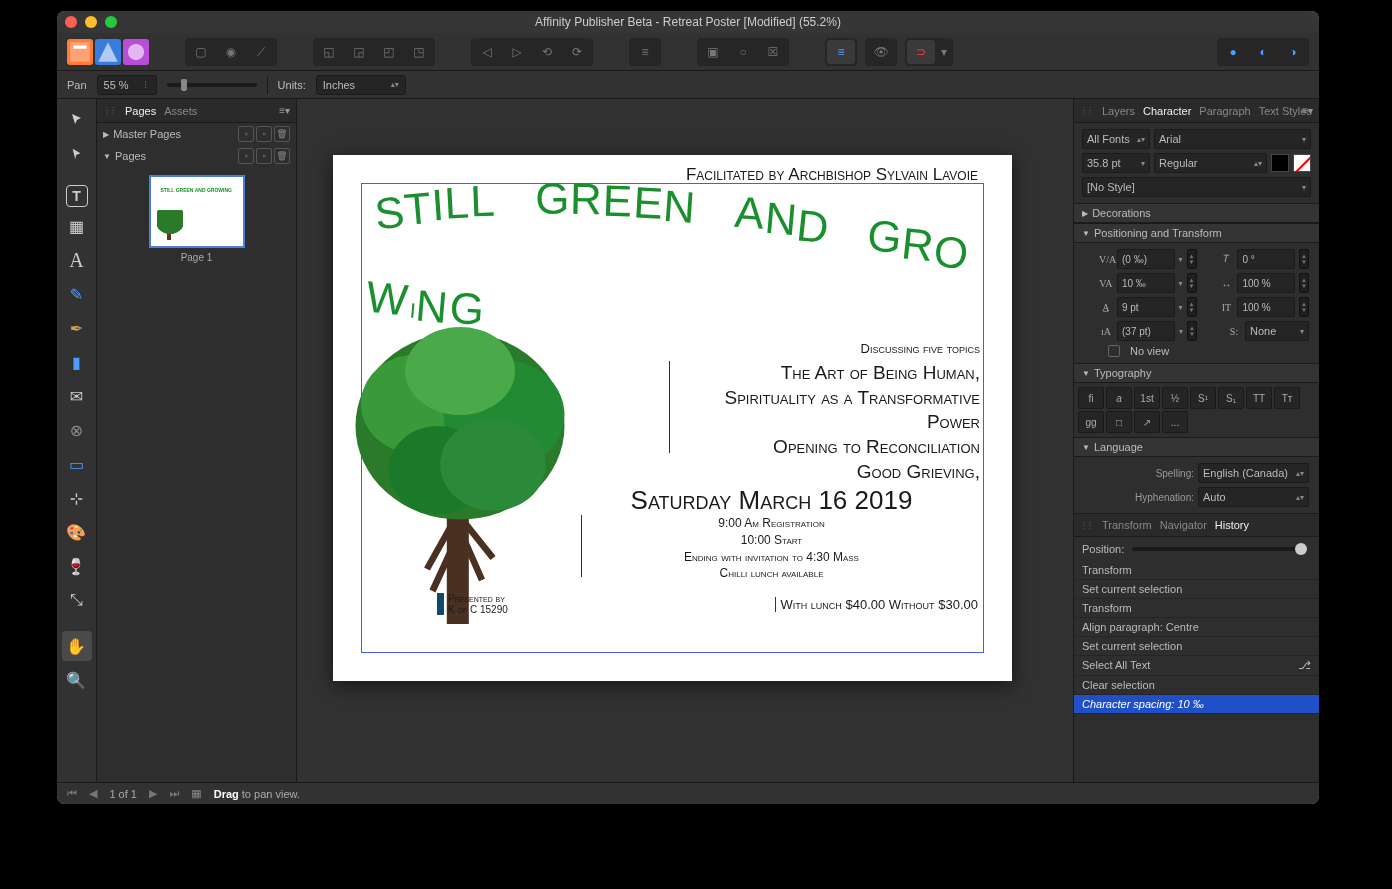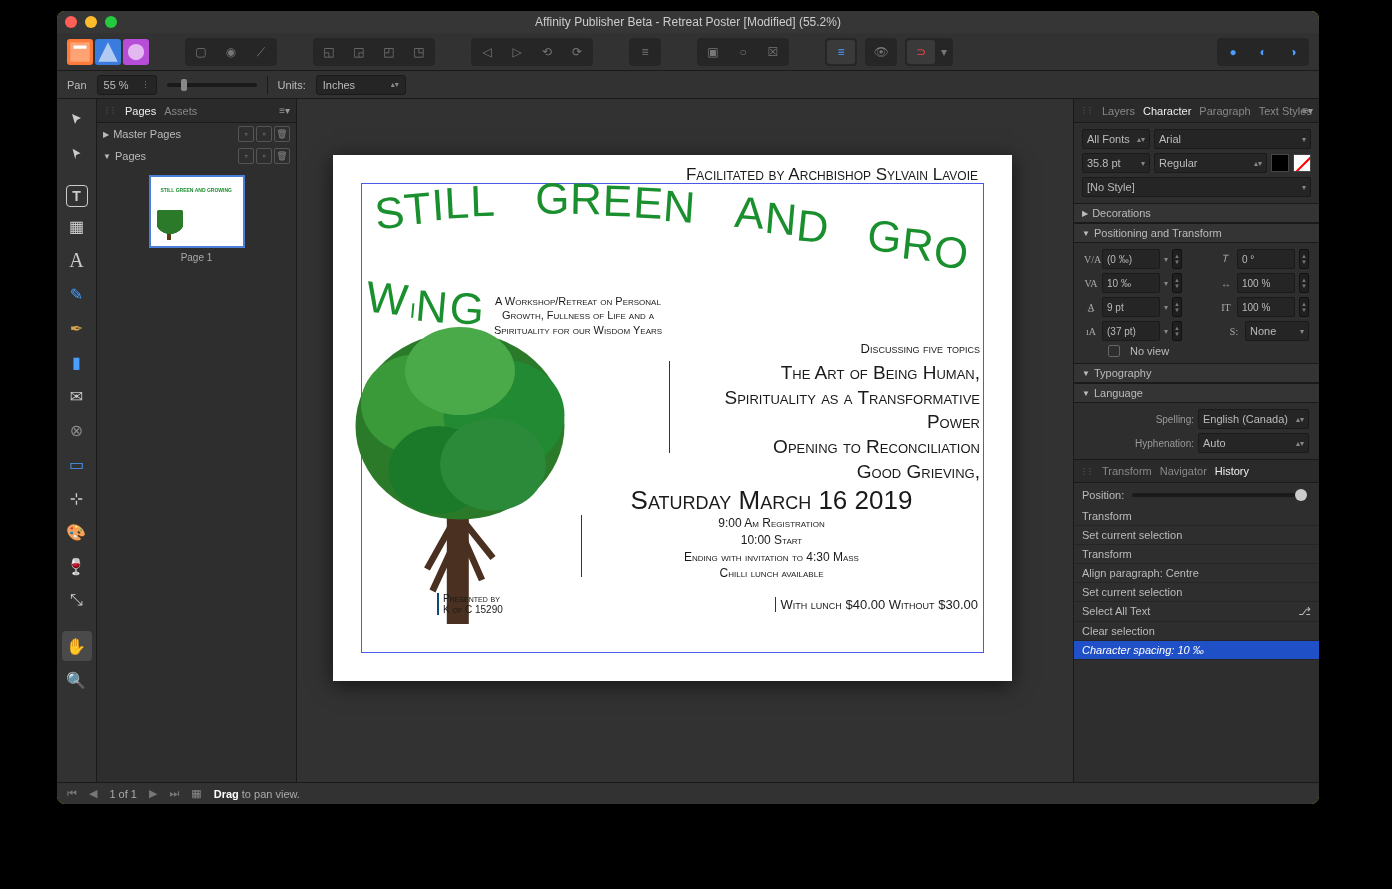--- a/index.html
+++ b/index.html
@@ -65,26 +65,26 @@
 
 .poster{font-family:Georgia,serif;color:#1a1a1a;}
 .poster .facil{position:absolute;right:34px;top:10px;font-size:17px;font-variant:small-caps;}
 .poster .headline{position:absolute;left:40px;top:20px;right:20px;font-size:44px;color:#1a8f2e;font-weight:500;letter-spacing:1px;font-variant:small-caps;line-height:0.9;}
 .poster .headline span{display:inline-block;}
 .poster .sub{position:absolute;left:150px;top:139px;width:190px;font-size:11px;line-height:1.3;font-variant:small-caps;text-align:center;}
 .poster .topics-h{position:absolute;right:32px;top:186px;font-size:13px;font-variant:small-caps;}
 .poster .topics{position:absolute;right:32px;top:206px;text-align:right;font-size:19px;line-height:1.3;font-variant:small-caps;width:310px;}
 .poster .date{position:absolute;right:32px;left:230px;top:330px;font-size:26px;font-variant:small-caps;text-align:center;}
 .poster .sched{position:absolute;right:32px;left:230px;top:360px;text-align:center;font-size:12px;line-height:1.4;font-variant:small-caps;}
-.poster .present{position:absolute;left:104px;top:438px;font-size:10px;font-variant:small-caps;border-left:2px solid #0c4a6e;padding-left:4px;}
+.poster .present{position:absolute;left:104px;top:438px;font-size:10px;font-variant:small-caps;border-left:7px solid #0c4a6e;padding-left:4px;}
 .poster .price{position:absolute;right:34px;top:442px;font-size:13px;font-variant:small-caps;border-left:1px solid #333;padding-left:4px;}
 .poster .vline1{position:absolute;left:336px;top:206px;width:1px;height:92px;background:#333;}
 .poster .vline2{position:absolute;left:248px;top:360px;width:1px;height:62px;background:#333;}
 .tree{position:absolute;left:12px;top:150px;width:230px;height:330px;}
-.posicon{width:14px;text-align:center;font-size:10px;color:#aaa;font-family:serif;}
+.posicon{width:14px;text-align:center;font-size:10px;color:#aaa;font-family:serif;margin-left:15px;}
 .colorswatch{width:18px;height:18px;background:#000;border:1px solid #444;}
 .nocolor{width:18px;height:18px;background:#fff;border:1px solid #444;position:relative;overflow:hidden;}
 .nocolor::after{content:'';position:absolute;left:-2px;top:8px;width:24px;height:2px;background:red;transform:rotate(-45deg);}
 .histslider{flex:1;height:4px;background:#1a1a1a;border-radius:2px;position:relative;margin:0 4px;}
 .histslider::after{content:'';position:absolute;right:0;top:-4px;width:12px;height:12px;background:#ccc;border-radius:50%;}
 .thumb-poster{position:absolute;inset:4px;font-size:3px;color:#1a8f2e;font-weight:bold;}
 .thumb-poster .th-tree{position:absolute;left:2px;bottom:2px;width:26px;height:30px;background:radial-gradient(circle at 50% 30%, #2a7a2a 60%, transparent 62%);}
 .thumb-poster .th-trunk{position:absolute;left:12px;bottom:2px;width:4px;height:10px;background:#5a3a1a;}
 </style>
 </head>
@@ -273,21 +273,20 @@
         <svg class="tree" viewBox="0 0 200 300">
           <rect x="88" y="180" width="20" height="110" fill="#4a3020"></rect>
           <path d="M98 190 L70 240 M98 190 L130 230 M98 210 L75 260 M98 200 L120 250" stroke="#4a3020" stroke-width="6" fill="none"></path>
           <ellipse cx="100" cy="110" rx="95" ry="85" fill="#2a7a2a"></ellipse>
           <ellipse cx="60" cy="90" rx="50" ry="45" fill="#3a9a3a"></ellipse>
           <ellipse cx="140" cy="100" rx="55" ry="50" fill="#228a32"></ellipse>
           <ellipse cx="100" cy="60" rx="50" ry="40" fill="#4aaa4a"></ellipse>
           <ellipse cx="80" cy="150" rx="45" ry="40" fill="#1a7a2a"></ellipse>
           <ellipse cx="130" cy="145" rx="48" ry="42" fill="#2a8a3a"></ellipse>
         </svg>
-        <div class="sub">A Workshop/Retreat on Personal Growth, Fullness of Life and a Spirituality for our Wisdom Years</div>
         <div class="topics-h">Discussing five topics</div>
         <div class="vline1"></div>
         <div class="topics">
           <div>The Art of Being Human,</div>
             <div>Spirituality as a Transformative Power</div>
             <div>Opening to Reconciliation</div>
             <div>Good Grieving,</div>
         </div>
         <div class="date">Saturday March 16 2019</div>
         <div class="vline2"></div>
@@ -418,20 +417,34 @@
         </div>
         <div class="rprow" style="padding-left:28px">
           <span style="width:12px;height:12px;border:1px solid #666;border-radius:2px;margin-right:6px"></span>
           <span>No view</span>
         </div>
       </div>
       <div class="rpsection">
           <span class="tri">▼</span>
           <span>Typography</span>
         </div>
+      <div class="typebtns">
+        <span>fi</span>
+        <span style="font-style:italic">a</span>
+        <span>1st</span>
+        <span>½</span>
+        <span>S¹</span>
+        <span>S₁</span>
+        <span>TT</span>
+        <span>Tᴛ</span>
+        <span>gg</span>
+        <span>□</span>
+        <span>↗</span>
+        <span>...</span>
+      </div>
       <div class="rpsection">
           <span class="tri">▼</span>
           <span>Language</span>
         </div>
       <div style="padding:4px 6px">
         <div class="rprow">
             <span class="rplabel" style="flex:0 0 110px">Spelling:</span>
             <div class="rpsel">
               <span>English (Canada)</span>
               <span class="caret">▴▾</span>

